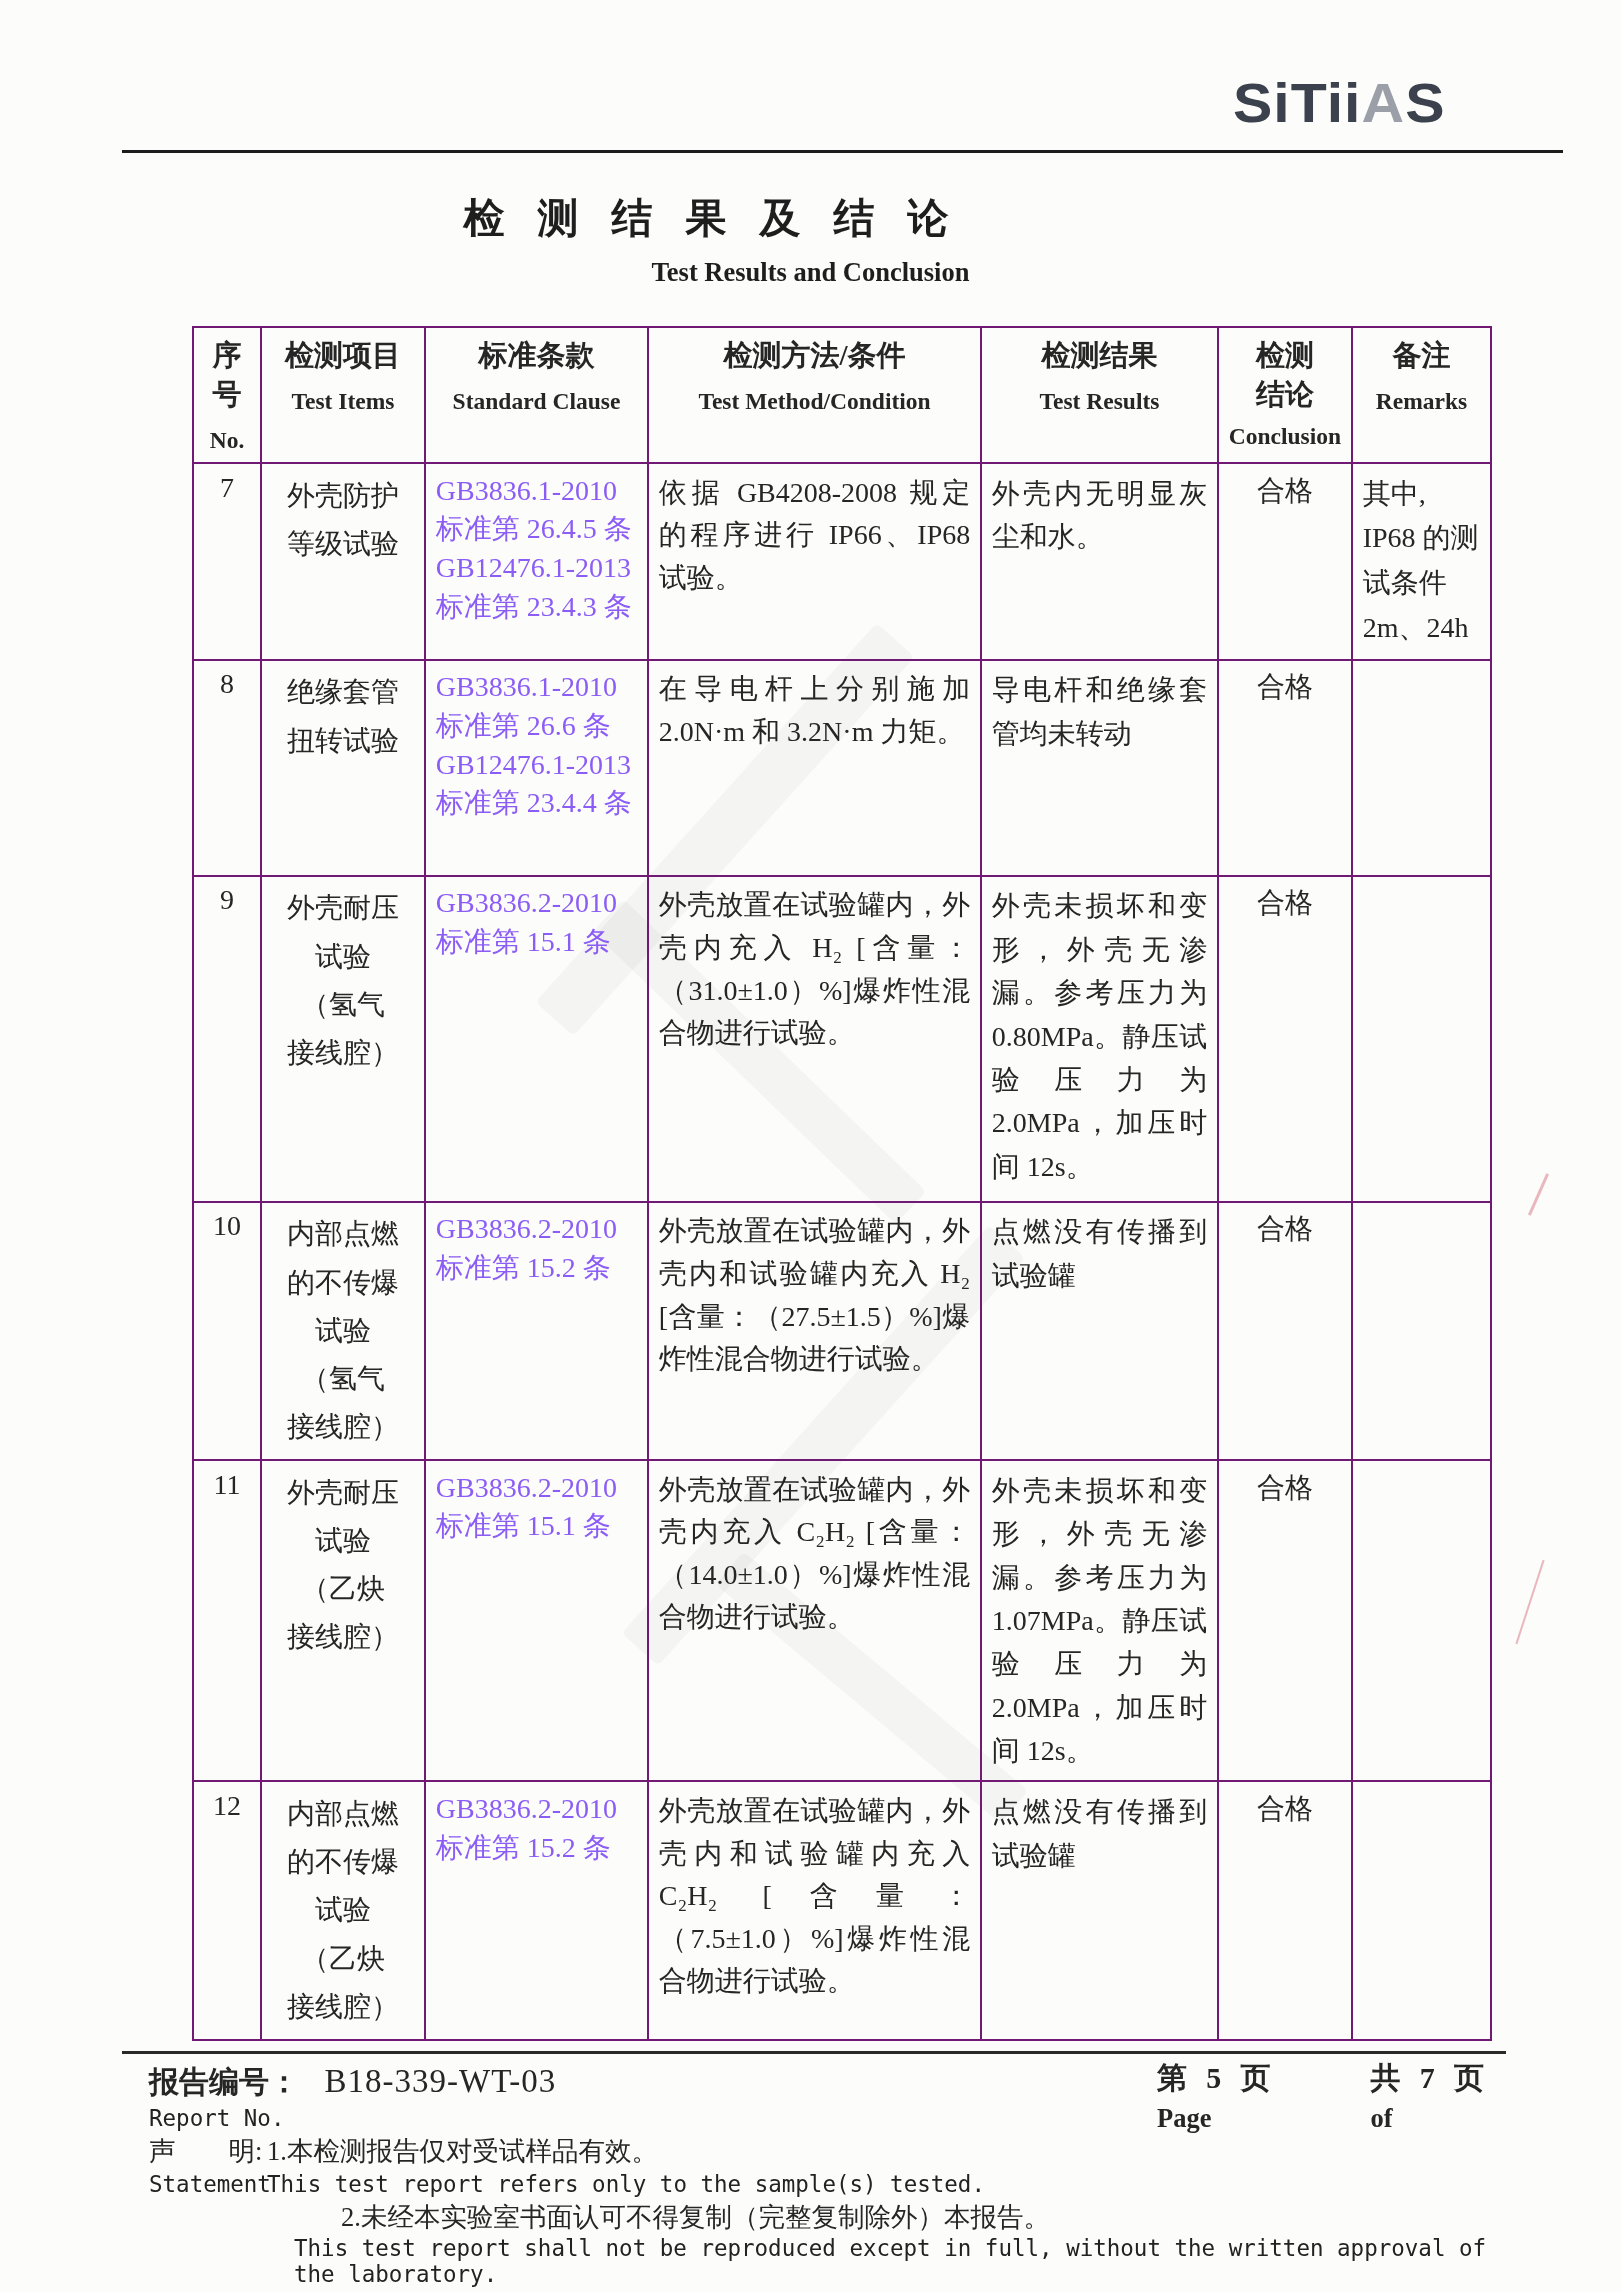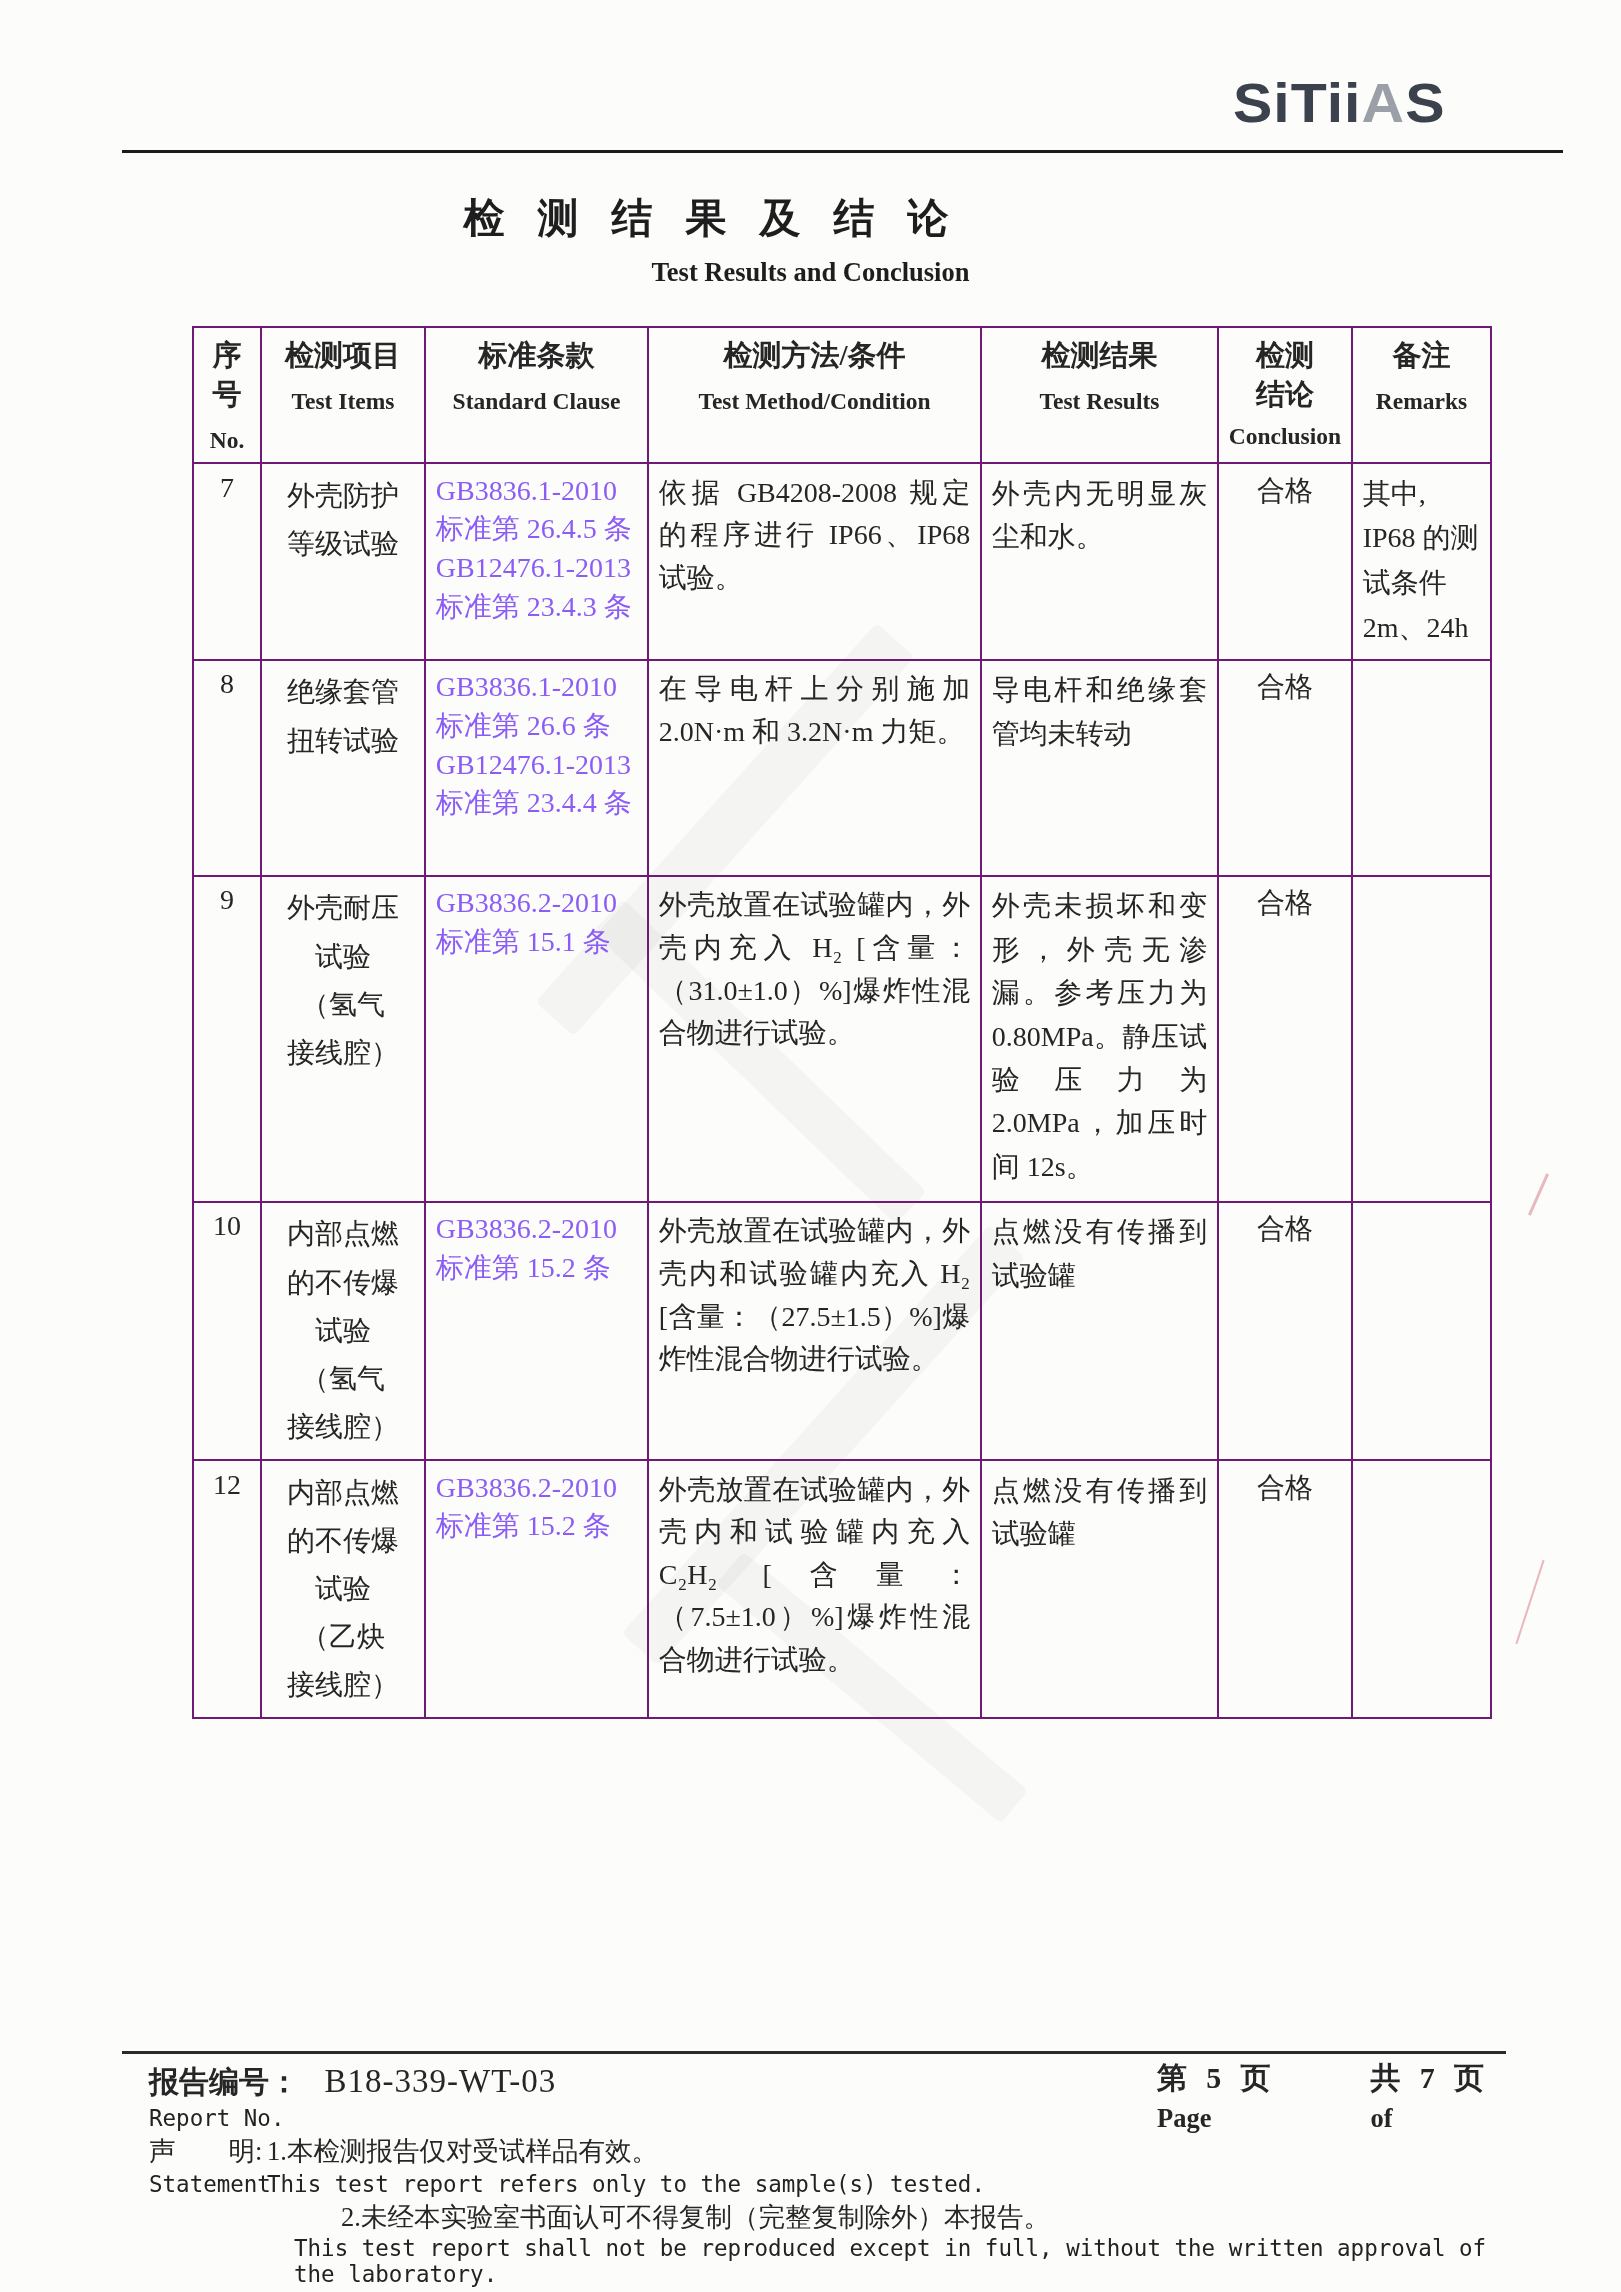--- a/index.html
+++ b/index.html
@@ -186,20 +186,33 @@
 试验
 （氢气
 接线腔）</td>
       <td class="clause">GB3836.2-2010
 标准第 15.2 条</td>
       <td class="method">外壳放置在试验罐内，外壳内和试验罐内充入 H₂ [含量：（27.5±1.5）%]爆炸性混合物进行试验。</td>
       <td class="result">点燃没有传播到试验罐</td>
       <td class="concl">合格</td>
       <td class="remarks"></td>
     </tr>
+    <tr class="row11">
+      <td class="no">11</td>
+      <td class="item">外壳耐压
+试验
+（乙炔
+接线腔）</td>
+      <td class="clause">GB3836.2-2010
+标准第 15.1 条</td>
+      <td class="method">外壳放置在试验罐内，外壳内充入 C₂H₂ [含量：（14.0±1.0）%]爆炸性混合物进行试验。</td>
+      <td class="result">外壳未损坏和变形，外壳无渗漏。参考压力为 1.07MPa。静压试验压力为 2.0MPa，加压时间 12s。</td>
+      <td class="concl">合格</td>
+      <td class="remarks"></td>
+    </tr>
     <tr class="row12">
       <td class="no">12</td>
       <td class="item">内部点燃
 的不传爆
 试验
 （乙炔
 接线腔）</td>
       <td class="clause">GB3836.2-2010
 标准第 15.2 条</td>
       <td class="method">外壳放置在试验罐内，外壳内和试验罐内充入 C₂H₂ [含量：（7.5±1.0）%]爆炸性混合物进行试验。</td>

